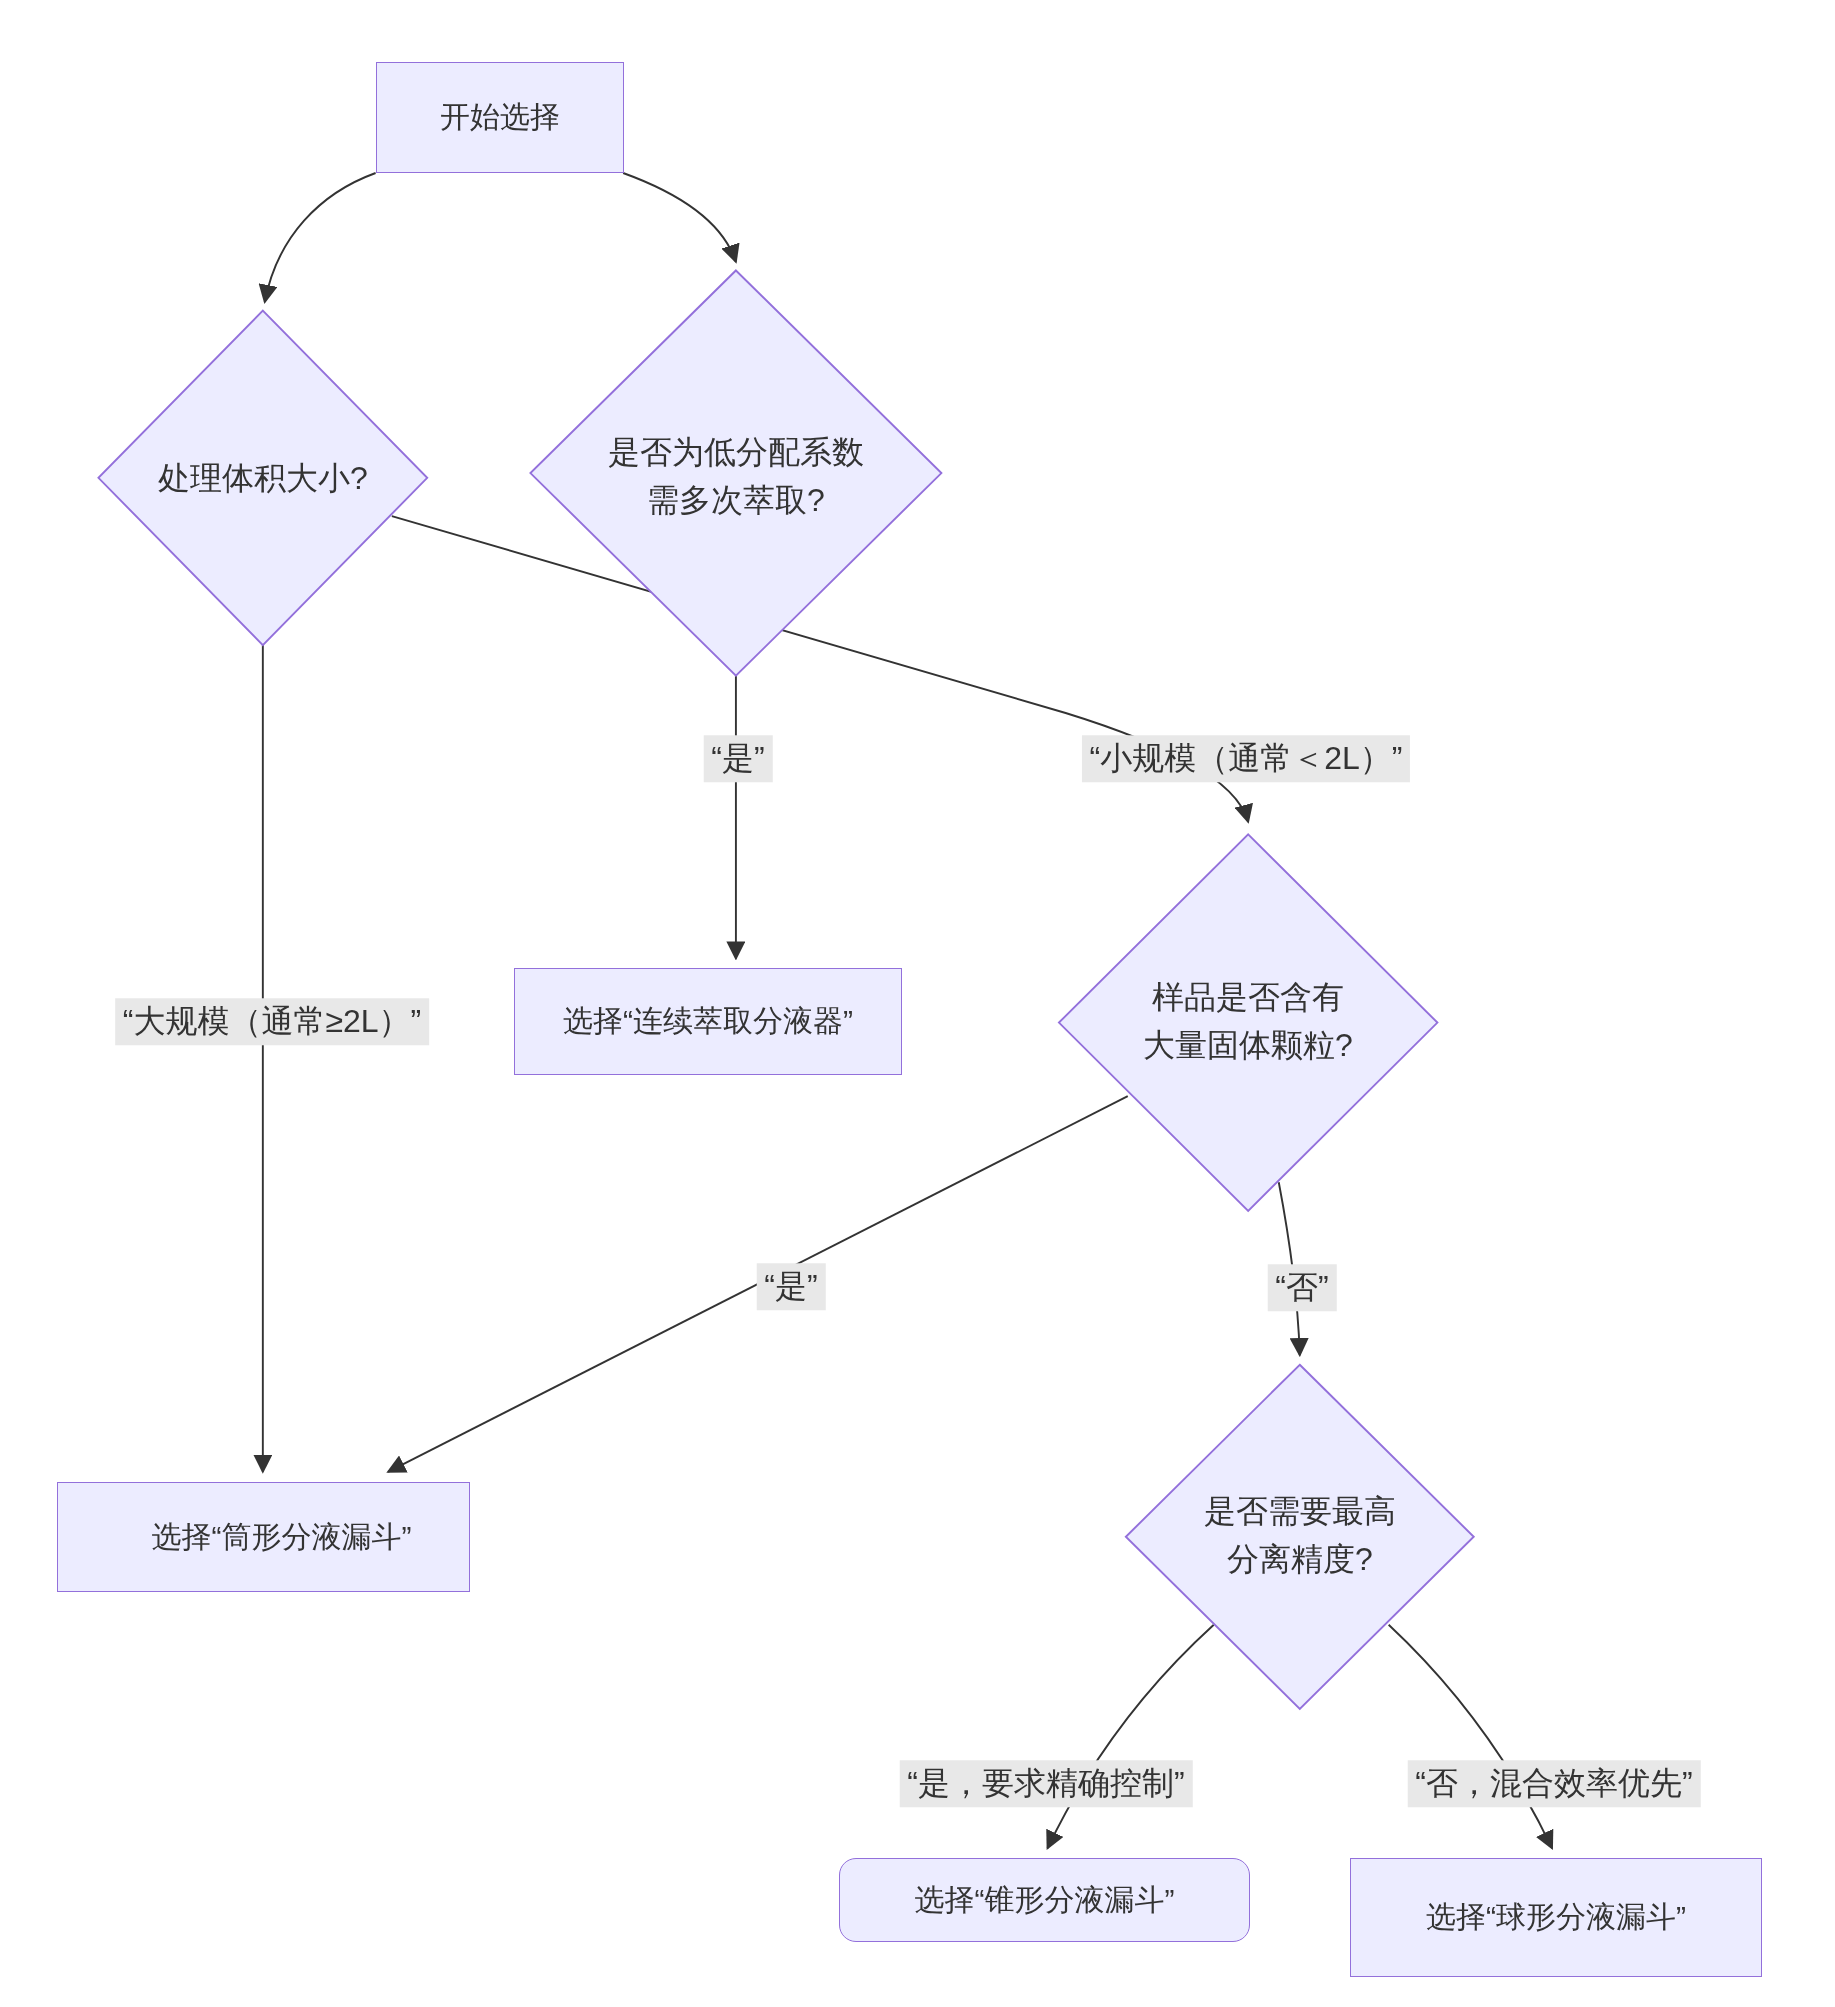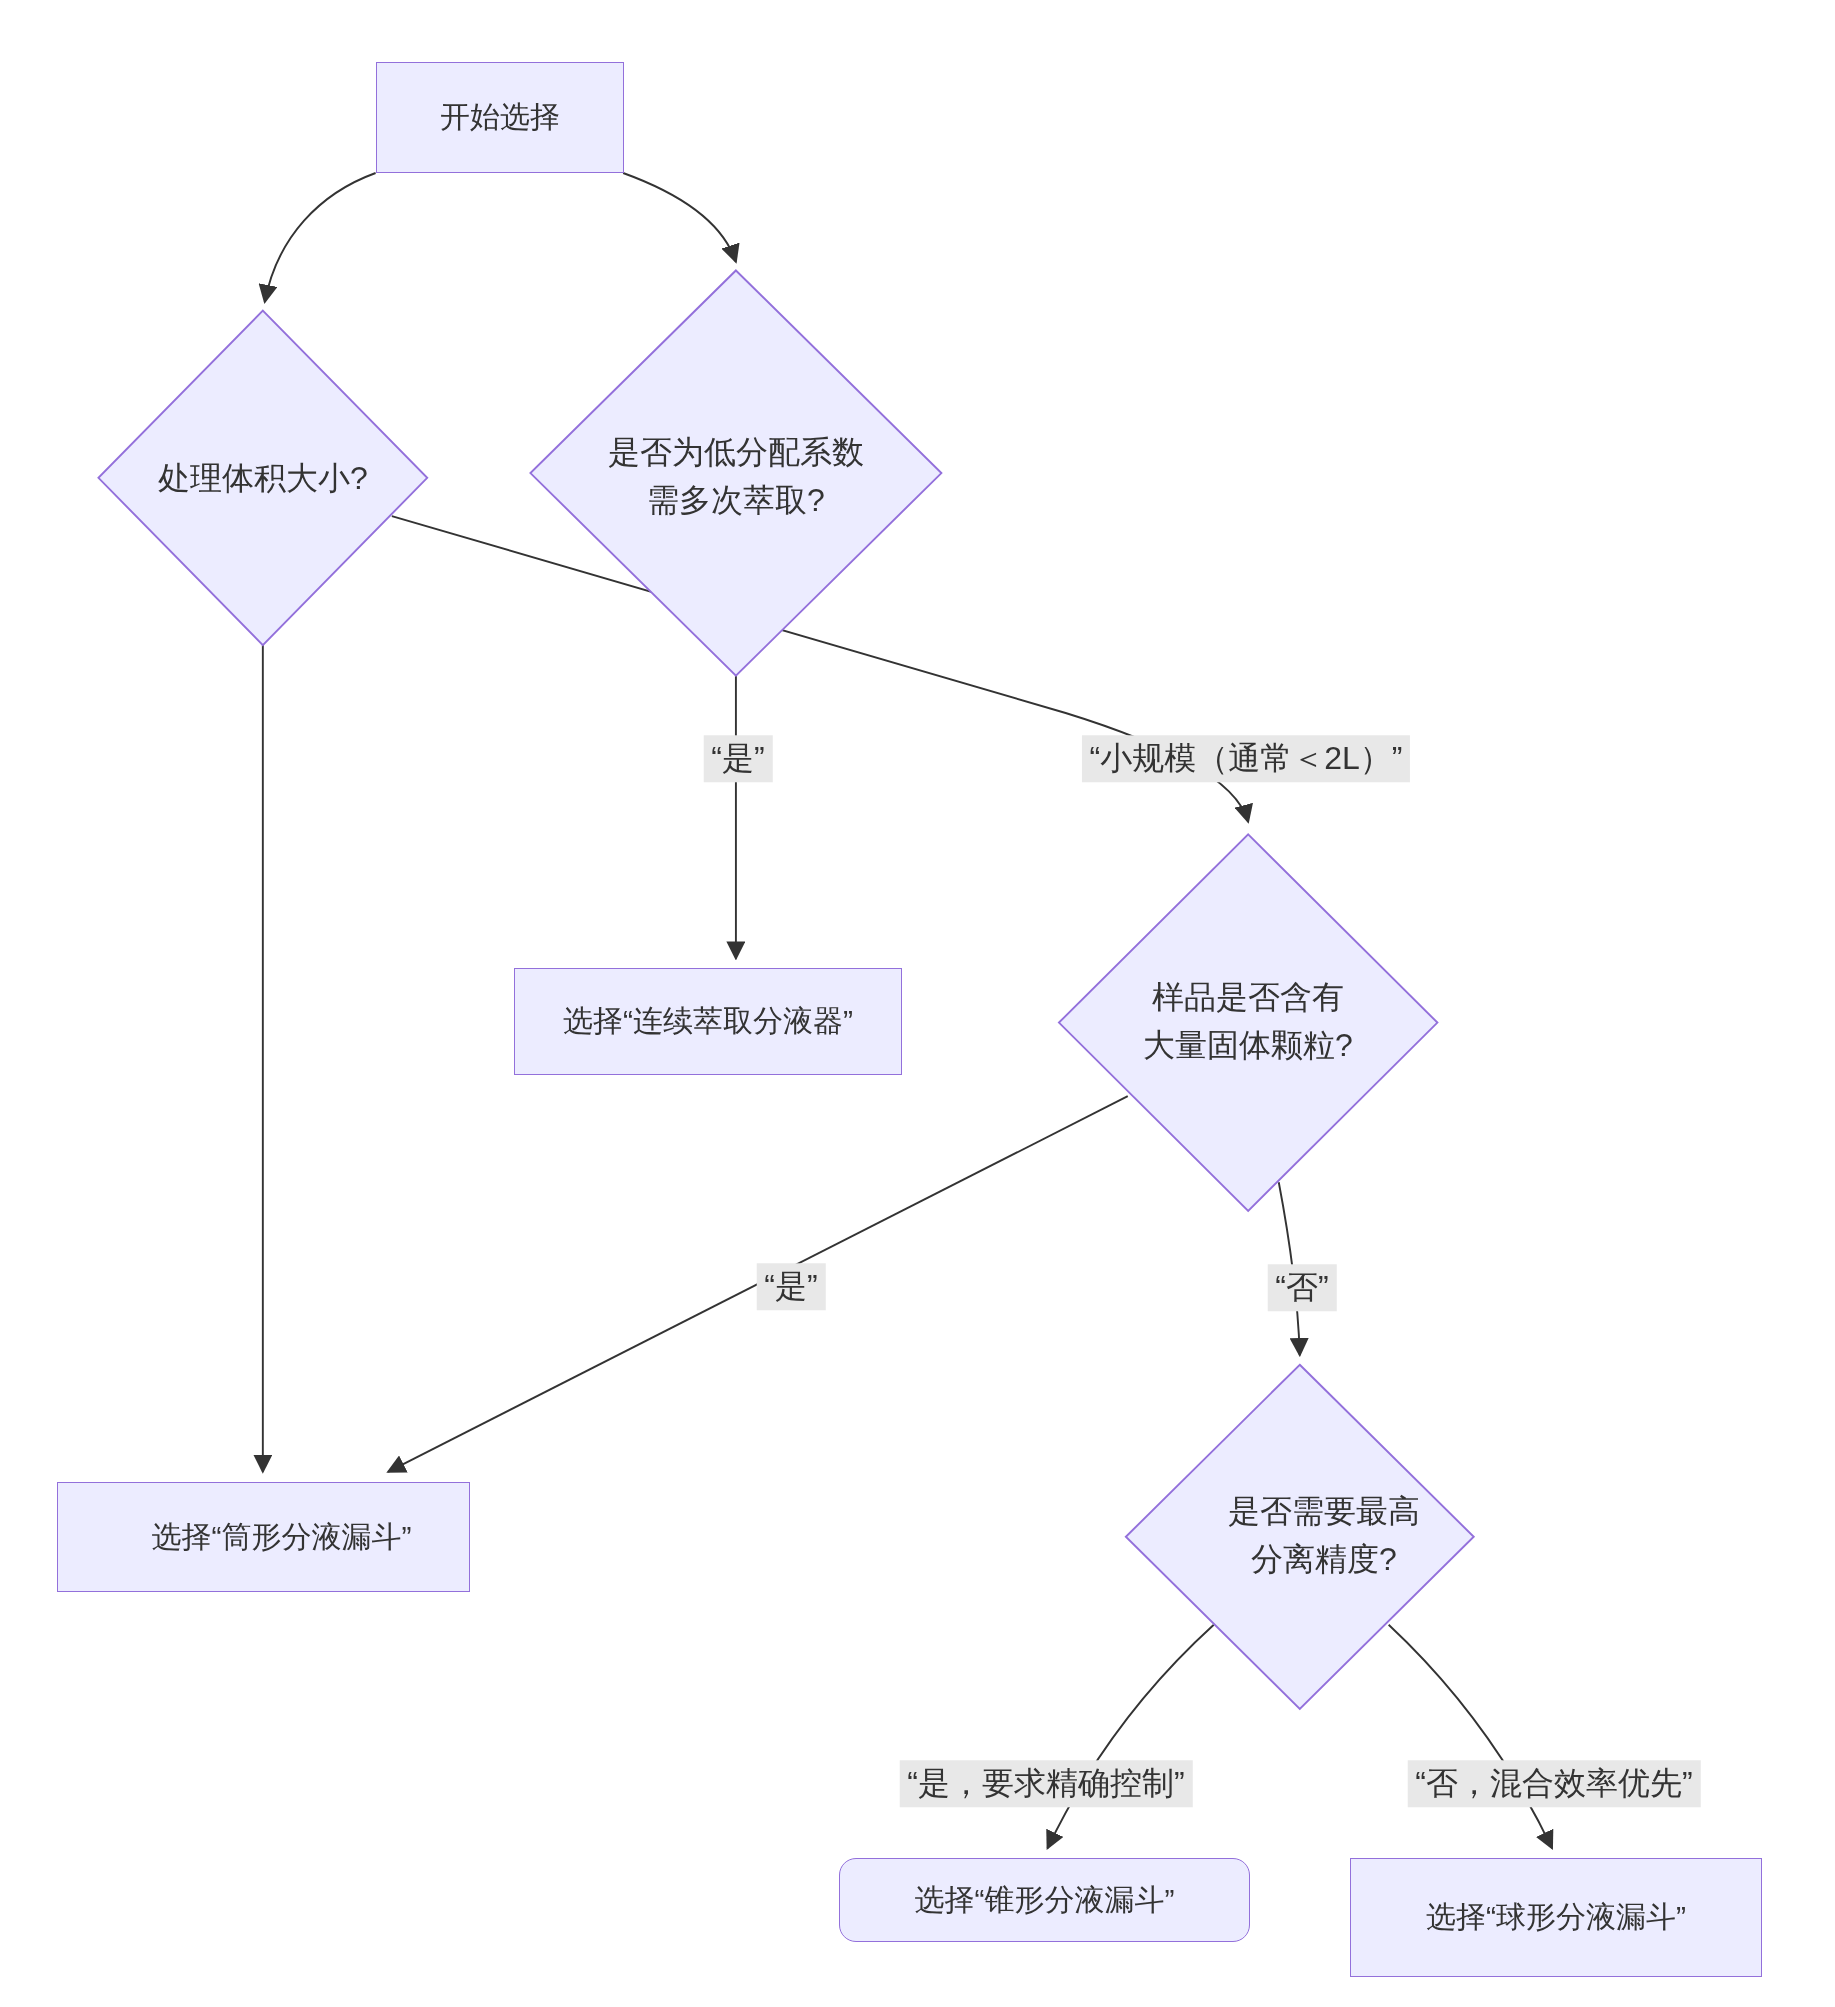--- a/index.html
+++ b/index.html
@@ -71,27 +71,28 @@
   <div class="node-rect" style="left:1350px;top:1858px;width:412px;height:119px;">选择“球形分液漏斗”</div>
 
   <div class="diamond-label" style="left:263px;top:478px;">处理体积大小?</div>
 
   <div class="diamond-label" style="left:736px;top:476px;">是否为低分配系数
 需多次萃取?</div>
 
   <div class="diamond-label" style="left:1248px;top:1021px;">样品是否含有
 大量固体颗粒?</div>
 
-  <div class="diamond-label" style="left:1300px;top:1535px;margin-left:24px;">是否需要最高
+  <div class="diamond-label" style="left:1300px;top:1535px;">是否需要最高
 分离精度?</div>
 
   <div class="edge-label" style="left:738px;top:759px;">“是”</div>
 
   <div class="edge-label" style="left:1246px;top:759px;">“小规模（通常＜2L）”</div>
 
+  <div class="edge-label" style="left:272px;top:1022px;">“大规模（通常≥2L）”</div>
 
   <div class="edge-label" style="left:791px;top:1287px;">“是”</div>
 
   <div class="edge-label" style="left:1302px;top:1288px;">“否”</div>
 
   <div class="edge-label" style="left:1046px;top:1784px;">“是，要求精确控制”</div>
 
   <div class="edge-label" style="left:1554px;top:1784px;">“否，混合效率优先”</div>
 
 </div>

